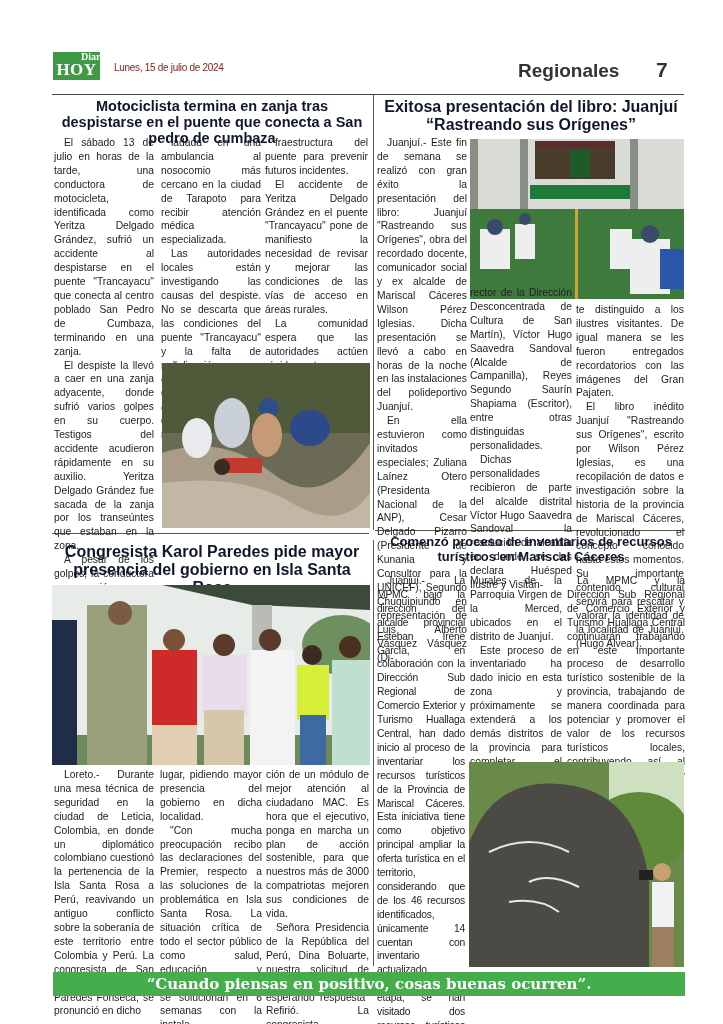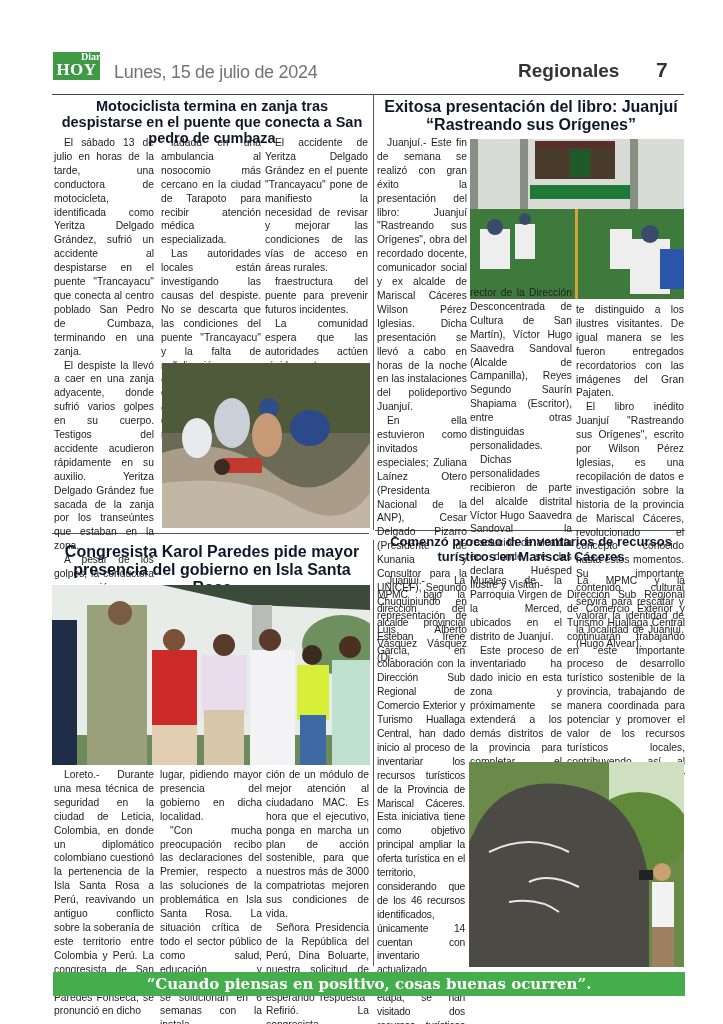--- a/index.html
+++ b/index.html
@@ -1,21 +1,21 @@
 <!DOCTYPE html>
 <html><head>
 <meta charset="utf-8">
 <style>
   html,body{margin:0;padding:0;background:#fff;}
   body{width:723px;height:1024px;position:relative;overflow:hidden;font-family:"Liberation Sans",sans-serif;color:#222;}
   .abs{position:absolute;}
   .logo{left:53px;top:52px;width:47px;height:28px;background:#3f9a45;color:#fff;text-align:center;font-family:"Liberation Serif",serif;font-weight:bold;}
   .logo .small{font-size:10px;line-height:8px;display:block;margin-top:1px;padding-left:28px;}
   .logo .big{font-size:17px;line-height:17px;display:block;letter-spacing:0.5px;}
-  .date{left:114px;top:62px;font-size:18px;color:#737373;letter-spacing:-0.3px;}
+  .date{left:114px;top:62px;font-size:10px;color:#7f1d1d;letter-spacing:-0.3px;}
   .section{left:518px;top:60px;font-size:19px;font-weight:bold;color:#333;}
   .pagenum{left:656px;top:58px;font-size:21px;font-weight:bold;color:#333;}
   .topline{left:52px;top:94px;width:632px;height:1px;background:#444;}
   .vline{background:#555;width:1px;}
   .hline{background:#555;height:1px;}
   .headline{text-align:center;font-weight:bold;color:#0f172a;line-height:1.12;}
   .col{font-size:10.3px;line-height:13.9px;text-align:justify;color:#222;}
   .col p{margin:0;text-indent:10px;}
   .photo{overflow:hidden;}
   .banner{left:53px;top:972px;width:632px;height:24px;background:#45ad4c;color:#fff;text-align:center;font-family:"DejaVu Serif",serif;font-weight:bold;font-size:15px;line-height:24px;}
@@ -41,22 +41,22 @@
 <div class="abs col" style="left:54px;top:136px;width:100px;">
   <p>El sábado 13 de julio en horas de la tarde, una conductora de motocicleta, identificada como Yeritza Delgado Grández, sufrió un accidente al despistarse en el puente "Trancayacu" que conecta al centro poblado San Pedro de Cumbaza, terminando en una zanja.</p>
   <p>El despiste la llevó a caer en una zanja adyacente, donde sufrió varios golpes en su cuerpo. Testigos del accidente acudieron rápidamente en su auxilio. Yeritza Delgado Grández fue sacada de la zanja por los transeúntes que estaban en la zona.</p>
   <p>A pesar de los golpes, la conductora permaneció consciente y fue tras-</p>
 </div>
 <div class="abs col" style="left:161px;top:136px;width:100px;">
   <p>ladada en una ambulancia al nosocomio más cercano en la ciudad de Tarapoto para recibir atención médica especializada.</p>
   <p>Las autoridades locales están investigando las causas del despiste. No se descarta que las condiciones del puente "Trancayacu" y la falta de señalización adecuada hayan contribuido al accidente. Se espera que se realicen mejoras en la in-</p>
 </div>
 <div class="abs col" style="left:265px;top:136px;width:103px;">
+  <p>fraestructura del puente para prevenir futuros incidentes.</p>
   <p>El accidente de Yeritza Delgado Grández en el puente "Trancayacu" pone de manifiesto la necesidad de revisar y mejorar las condiciones de las vías de acceso en áreas rurales.</p>
-  <p>fraestructura del puente para prevenir futuros incidentes.</p>
   <p>La comunidad espera que las autoridades actúen rápidamente para garantizar la seguridad de todos los usuarios de la carretera.</p>
 </div>
 <div class="abs photo" style="left:162px;top:363px;width:208px;height:165px;">
   <svg width="208" height="165" viewBox="0 0 208 165">
     <rect width="208" height="165" fill="#6b6a55"></rect>
     <rect x="0" y="0" width="208" height="70" fill="#4f5a3a"></rect>
     <path d="M0 90 Q60 70 110 110 T208 80 L208 165 L0 165Z" fill="#a99c88"></path>
     <path d="M0 120 Q80 110 130 140 T208 130 L208 165 L0 165Z" fill="#c2b6a4"></path>
     <ellipse cx="70" cy="60" rx="18" ry="25" fill="#c9d0d8"></ellipse>
     <ellipse cx="35" cy="75" rx="15" ry="20" fill="#e8eaee"></ellipse>

